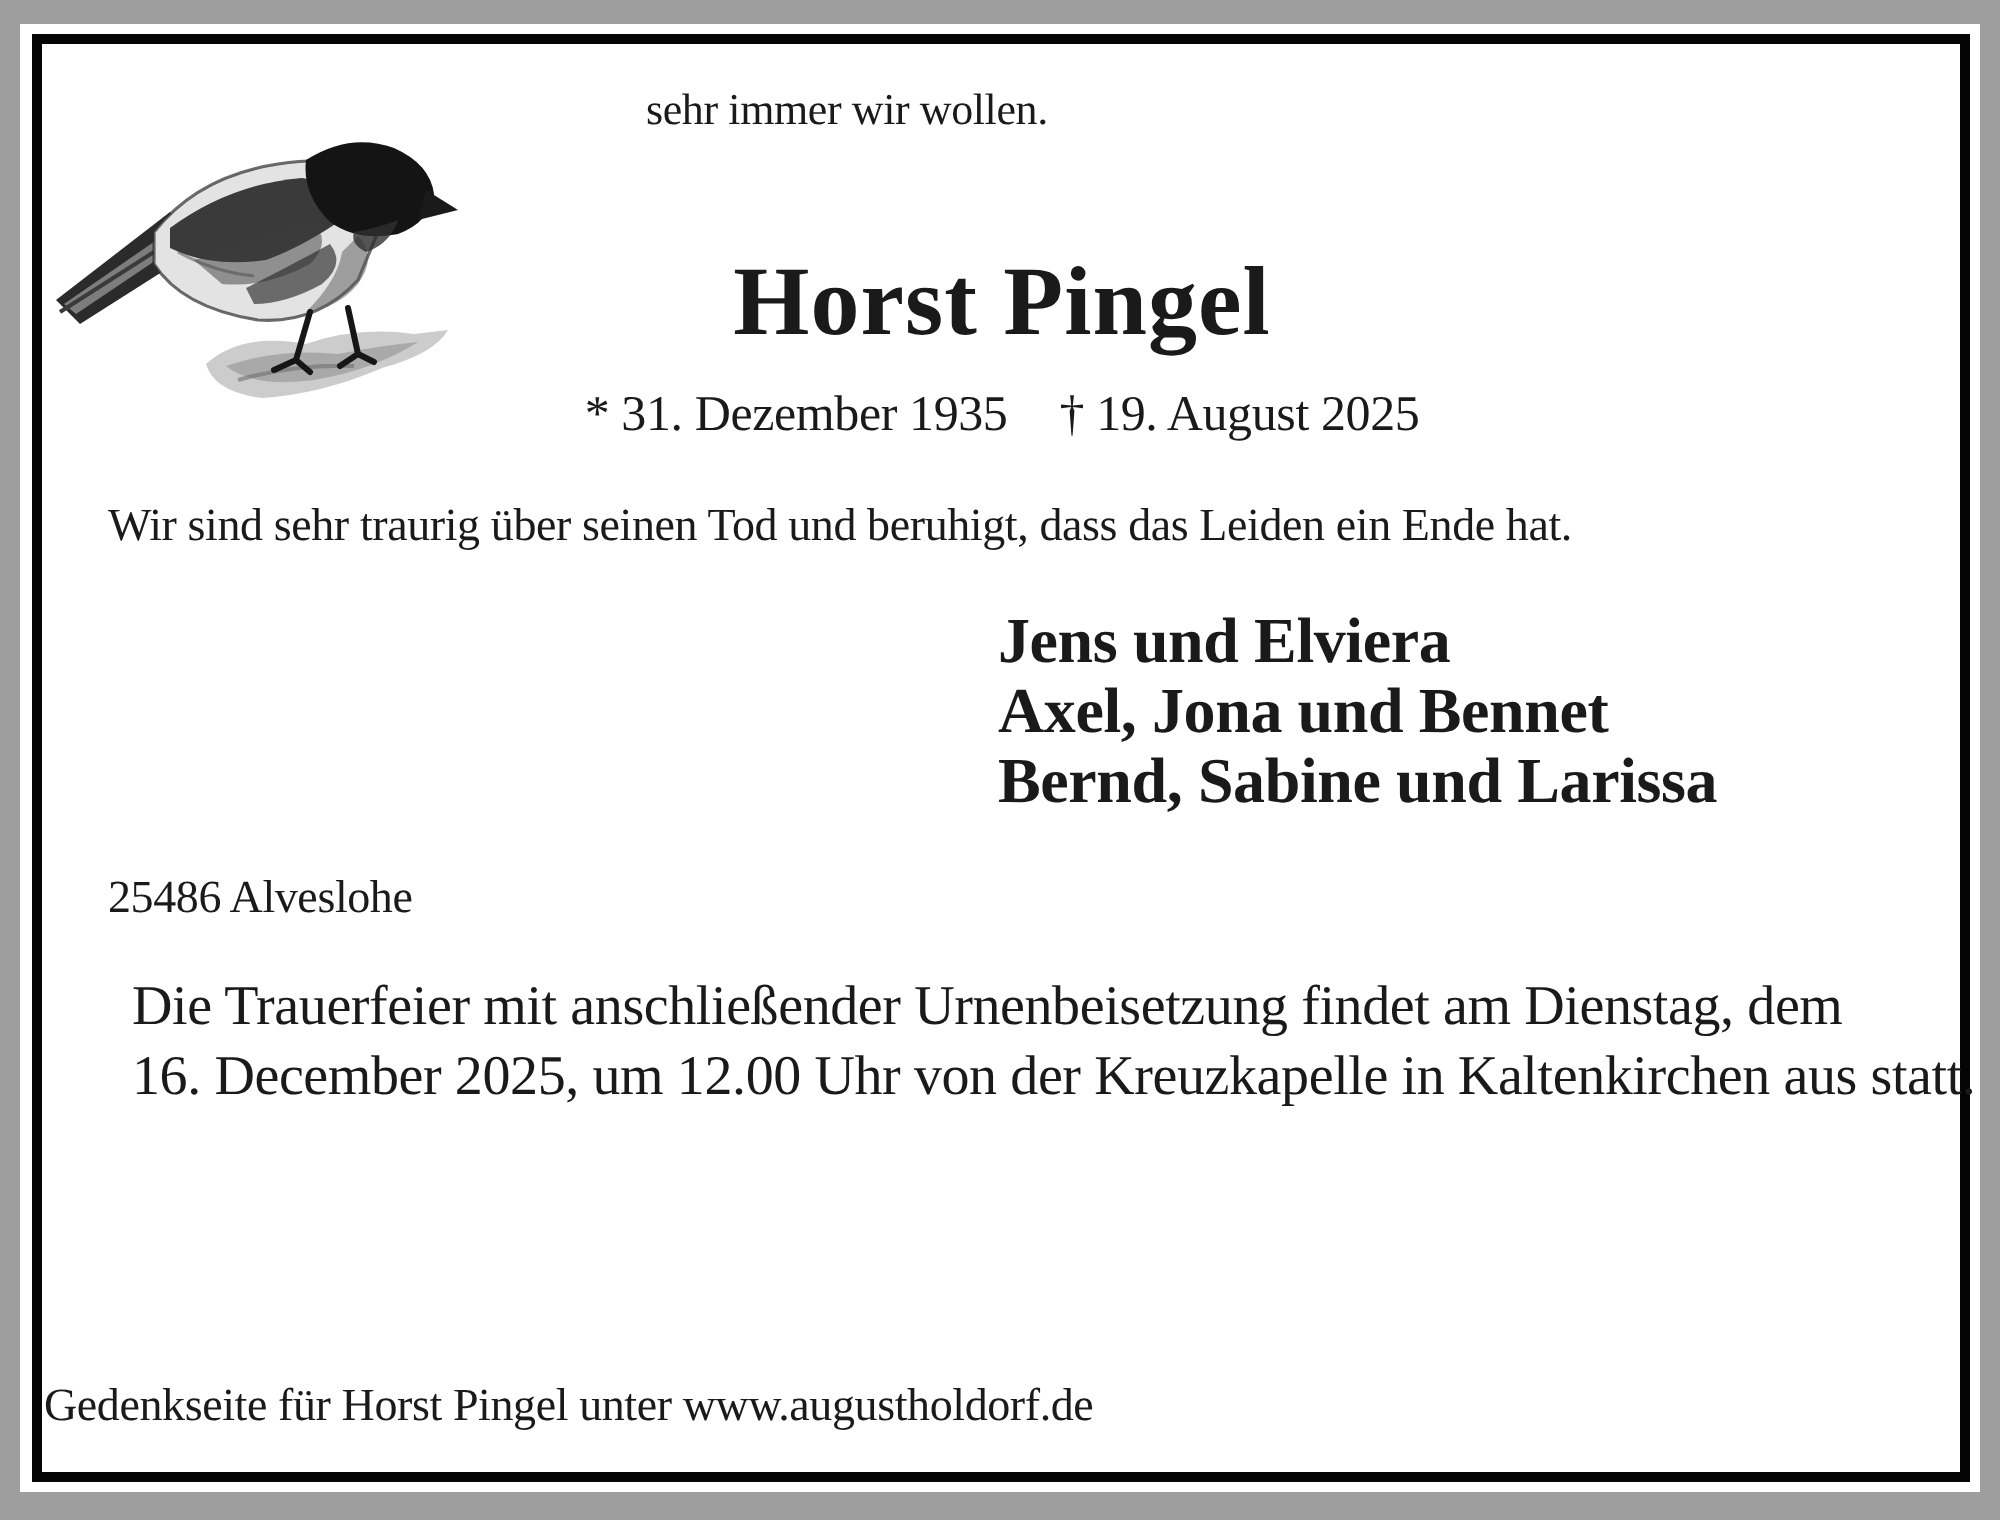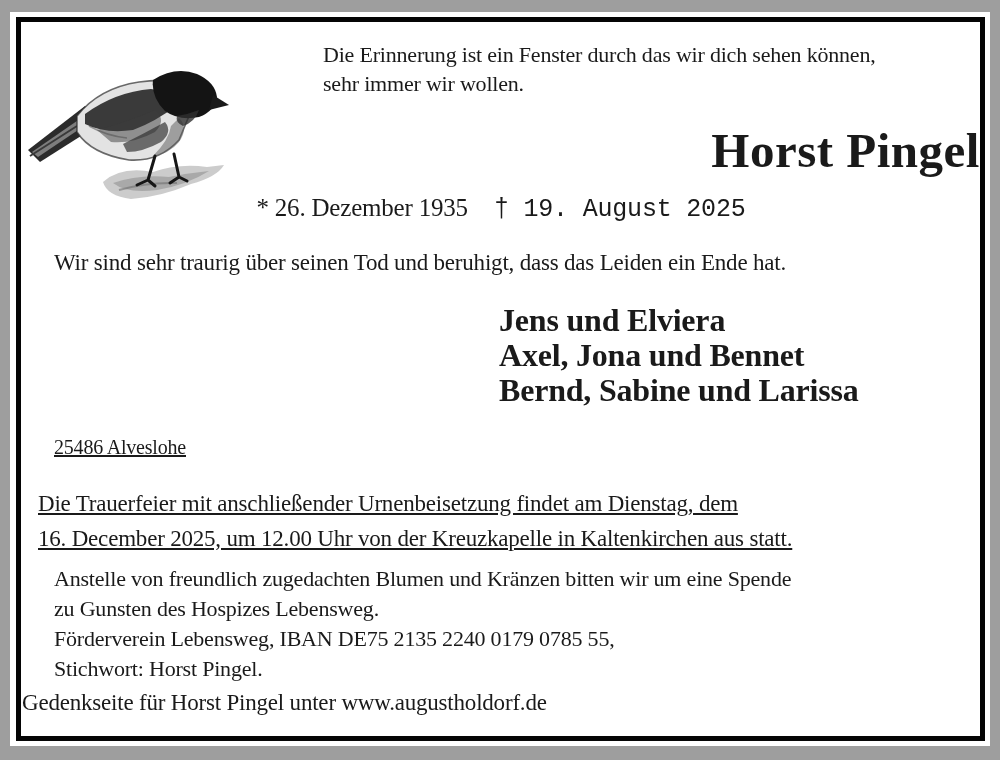--- a/index.html
+++ b/index.html
@@ -35,53 +35,51 @@
     font-size: 22px; line-height: 29px;
     width: 660px;
   }
   .bird-wrap {
     position: absolute;
     left: 27px; top: 70px;
     width: 205px; height: 132px;
   }
   .name-title {
     left: 22px; right: 20px; top: 122px;
-    text-align: right;
+    text-align: center;
     font-size: 49px;
     font-weight: bold;
     letter-spacing: 0.5px;
   }
   .dates {
     left: 22px; right: 20px; top: 194px;
     text-align: center;
     font-size: 25px;
   }
-  .dates .death-date { margin-left: 26px; font-family: Liberation Mono, monospace; }
+  .dates .death-date { margin-left: 26px; }
   .intro {
     left: 54px; top: 250px;
     font-size: 23px;
     width: 920px;
     white-space: nowrap;
     font-family: Liberation Serif, serif;
   }
   .family {
     left: 499px; top: 303px;
     font-size: 32px; line-height: 35px;
     font-weight: bold;
   }
   .location {
     left: 54px; top: 436px;
-    font-size: 20px;
-    text-decoration: underline;
+    font-size: 23px;
   }
   .service {
-    left: 38px; top: 486px;
-    font-size: 23px; line-height: 35px;
+    left: 66px; top: 486px;
+    font-size: 28px; line-height: 35px;
     white-space: nowrap;
-    text-decoration: underline;
   }
   .donation {
     left: 54px; top: 564px;
     font-size: 22px; line-height: 30px;
     white-space: nowrap;
   }
   .memorial {
     left: 22px; right: 20px; top: 690px;
     text-align: left;
     font-size: 23px;
@@ -89,21 +87,20 @@
 </style>
 </head>
 <body>
 
 <div id="screen">
   <div class="page">
     <div class="frame"></div>
   </div>
 
   <div class="txt epigraph">
-    <div>Die Erinnerung ist ein Fenster durch das wir dich sehen können,</div>
     <div>sehr immer wir wollen.</div>
   </div>
 
   <div class="bird-wrap">
     <svg viewBox="0 0 205 135" width="205" height="135" aria-hidden="true">
 
       <path d="M76,112 Q94,96 126,102 Q152,93 180,97 L197,95 Q190,107 164,114 Q134,127 104,129 Q80,126 76,112 Z" fill="#bfbfbf" opacity="0.8"></path>
       <path d="M86,113 Q112,104 142,107 Q162,103 182,101 Q160,115 130,120 Q100,124 86,113 Z" fill="#8d8d8d" opacity="0.55"></path>
       <path d="M92,120 Q120,112 150,113" stroke="#6f6f6f" stroke-width="2" fill="none" opacity="0.6"></path>
 
@@ -127,39 +124,33 @@
 
       <path d="M150,46 Q162,44 172,40 Q168,52 156,56 Q148,52 150,46 Z" fill="#2f2f2f" opacity="0.8"></path>
 
       <path d="M128,86 L121,110 M121,110 L110,115 M121,110 L128,116 M147,84 L152,107 M152,107 L143,113 M152,107 L160,111" stroke="#161616" stroke-width="3" fill="none" stroke-linecap="round"></path>
     </svg>
   </div>
 
   <div class="txt name-title">Horst Pingel</div>
 
   <div class="txt dates">
-    <span>* 26. Dezember 1935</span><span class="death-date">† 19. August 2025</span>
+    <span>* 31. Dezember 1935</span><span class="death-date">† 19. August 2025</span>
   </div>
 
   <div class="txt intro">Wir sind sehr traurig über seinen Tod und beruhigt, dass das Leiden ein Ende hat.</div>
 
   <div class="txt family">
     <div>Jens und Elviera</div>
     <div>Axel, Jona und Bennet</div>
     <div>Bernd, Sabine und Larissa</div>
   </div>
 
   <div class="txt location">25486 Alveslohe</div>
 
   <div class="txt service">
     <div>Die Trauerfeier mit anschließender Urnenbeisetzung findet am Dienstag, dem</div>
     <div>16. December 2025, um 12.00 Uhr von der Kreuzkapelle in Kaltenkirchen aus statt.</div>
   </div>
 
-  <div class="txt donation">
-    <div>Anstelle von freundlich zugedachten Blumen und Kränzen bitten wir um eine Spende</div>
-    <div>zu Gunsten des Hospizes Lebensweg.</div>
-    <div>Förderverein Lebensweg, IBAN DE75 2135 2240 0179 0785 55,</div>
-    <div>Stichwort: Horst Pingel.</div>
-  </div>
 
   <div class="txt memorial">Gedenkseite für Horst Pingel unter www.augustholdorf.de</div>
 </div>
 
 </body></html>

